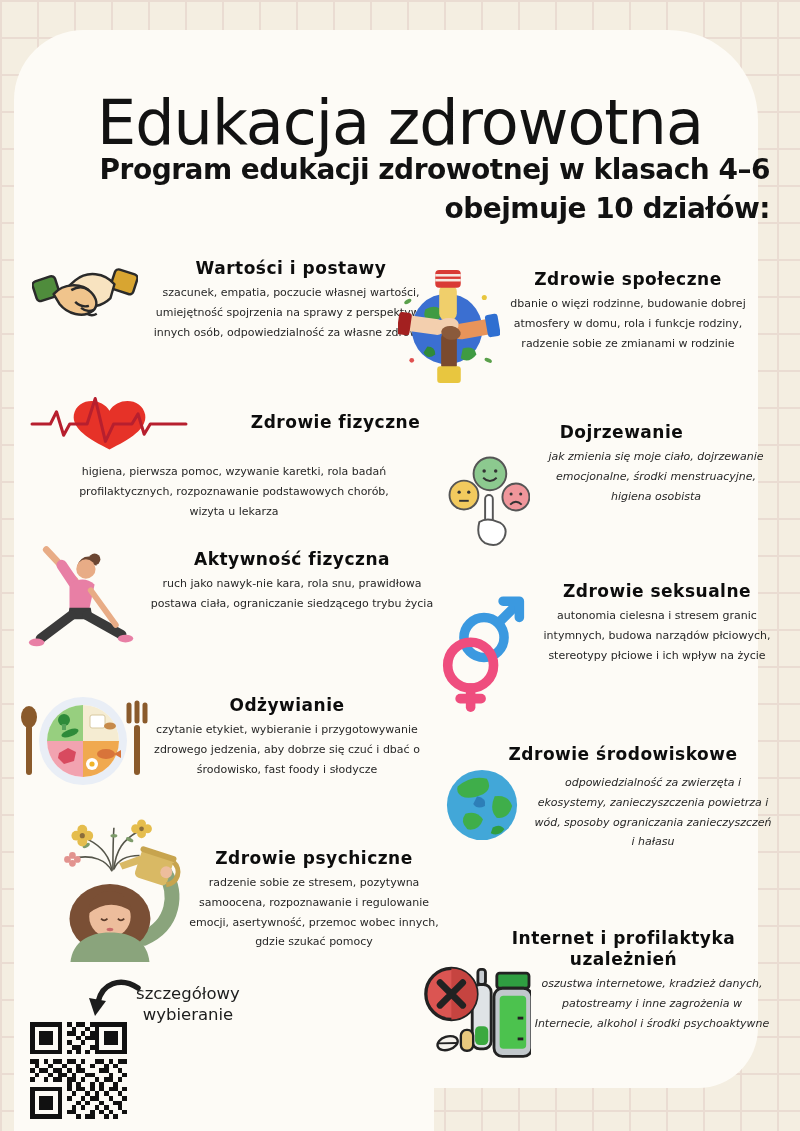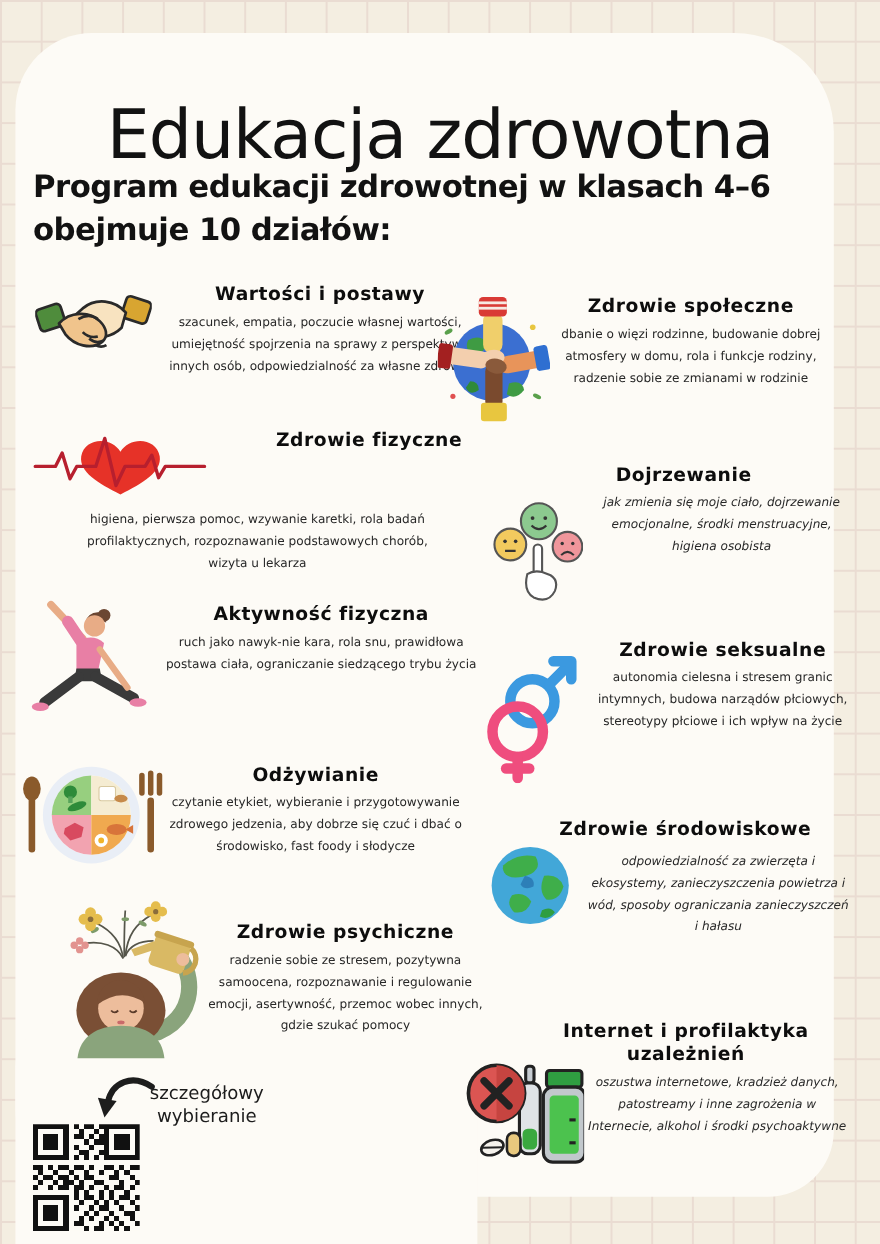--- a/index.html
+++ b/index.html
@@ -7,32 +7,32 @@
   #root{position:relative;width:800px;height:1131px;overflow:hidden;
     background-color:#f4eee1;
     background-image:linear-gradient(#eadcd2 2px,transparent 2px),
                      linear-gradient(90deg,#eadcd2 2px,transparent 2px);
     background-size:37px 37px;}
   .blob{position:absolute;background:#fdfbf6;}
   #blob-main{left:14px;top:30px;width:744px;height:1058px;border-radius:70px 90px 60px 80px;}
   #blob-ext{left:14px;top:930px;width:420px;height:201px;border-radius:40px 40px 0 0;}
   #title{position:absolute;left:0;right:0;top:44px;text-align:center;
     font-size:62px;font-weight:normal;letter-spacing:-1px;color:#121212;}
-  #subtitle{position:absolute;left:30px;right:30px;top:150px;text-align:left;
+  #subtitle{position:absolute;left:30px;right:30px;top:150px;text-align:right;
     font-size:28px;font-weight:bold;letter-spacing:-0.5px;color:#121212;line-height:39px;}
   .sec{position:absolute;}
   .secA{display:grid;}
   .icon-col{display:flex;justify-content:center;align-items:flex-start;}
   .sec-title{margin:0;font-size:17px;font-weight:bold;letter-spacing:0.5px;
     color:#0d0d0d;text-align:center;line-height:21px;}
   .sec-body{margin:4px 0 0;font-size:11px;line-height:19.8px;color:#272727;
     text-align:center;font-weight:normal;}
   .secB .brow{display:flex;align-items:flex-start;}
   .secB .brow .sec-body{flex:1;font-style:italic;}
-  .ekg-row{display:flex;gap:45px;}
+  .ekg-row{display:flex;align-items:center;gap:45px;}
   .ekg-row .sec-title{flex:1;}
   #qr-label{position:absolute;left:136px;top:984px;width:104px;text-align:center;
     font-size:16.5px;line-height:1.25;color:#1c1c1c;font-weight:normal;}
   svg{display:block;}
 </style>
 </head>
 <body>
 
 <div id="root">
   <div id="blob-main" class="blob"></div>
@@ -174,21 +174,21 @@
         <circle cx="84" cy="102" r="21" fill="#edbd9c"></circle>
         <path d="M62 99 A22 22 0 0 1 106 97 Q84 82 62 99 Z" fill="#7a4f35"></path>
         <path d="M75 104 q3 3.5 6.5 0" stroke="#5a3b2a" stroke-width="1.7" fill="none"></path>
         <path d="M92 104 q3 3.5 6.5 0" stroke="#5a3b2a" stroke-width="1.7" fill="none"></path>
         <ellipse cx="84" cy="115" rx="3.4" ry="1.7" fill="#c96a6a"></ellipse>
         <rect x="79" y="118" width="10" height="7" fill="#edbd9c"></rect>
         <path d="M44 148 C46 128 62 118 84 118 C108 118 122 128 124 148 Z" fill="#8aa47c"></path>
       </svg>
     </div>
     <div class="tcol">
-      <h3 class="sec-title" style="margin-top:28px;">Zdrowie psychiczne</h3>
+      <h3 class="sec-title" style="margin-top:38px;">Zdrowie psychiczne</h3>
       <p class="sec-body">radzenie sobie ze stresem, pozytywna samoocena, rozpoznawanie i regulowanie emocji, asertywność, przemoc wobec innych, gdzie szukać pomocy</p>
     </div>
   </section>
 
   <section class="sec secA" style="left:396px;top:258px;width:358px;grid-template-columns:106px 1fr;">
     <div class="icon-col">
       <svg width="102" height="120" viewBox="0 0 104 122" style="margin-top:8px;">
         <circle cx="50" cy="64" r="36" fill="#3b6fd1"></circle>
         <path d="M28 44 q10 -6 18 2 q-2 10 -12 10 q-10 -2 -6 -12z" fill="#3f9b43"></path>
         <path d="M66 84 q12 -4 14 6 q-8 10 -16 4z" fill="#3f9b43"></path>

